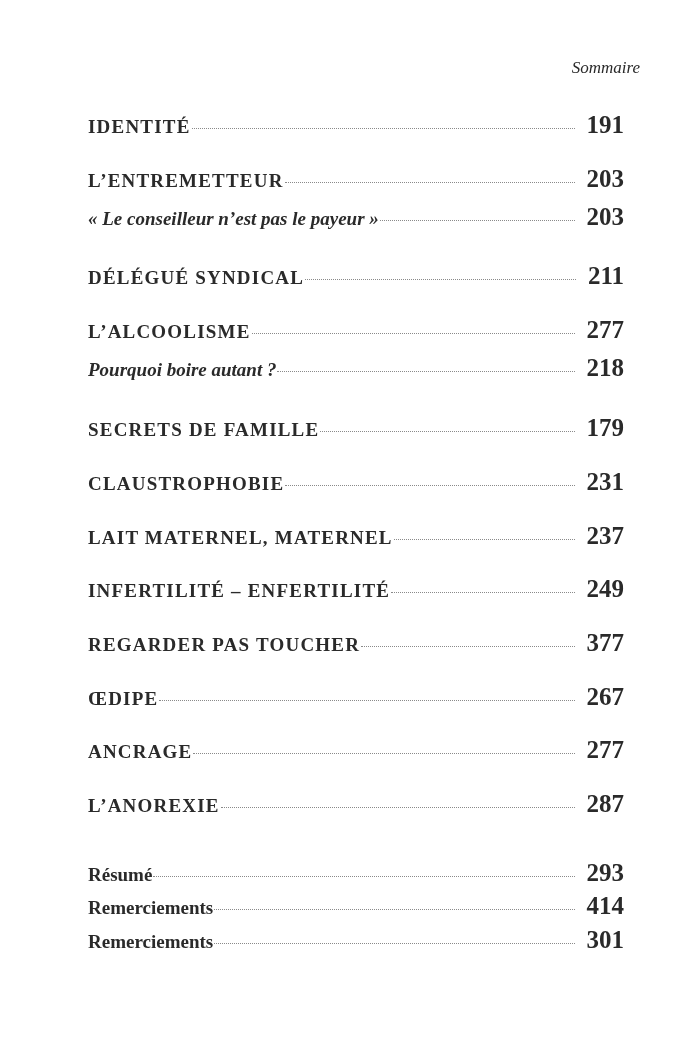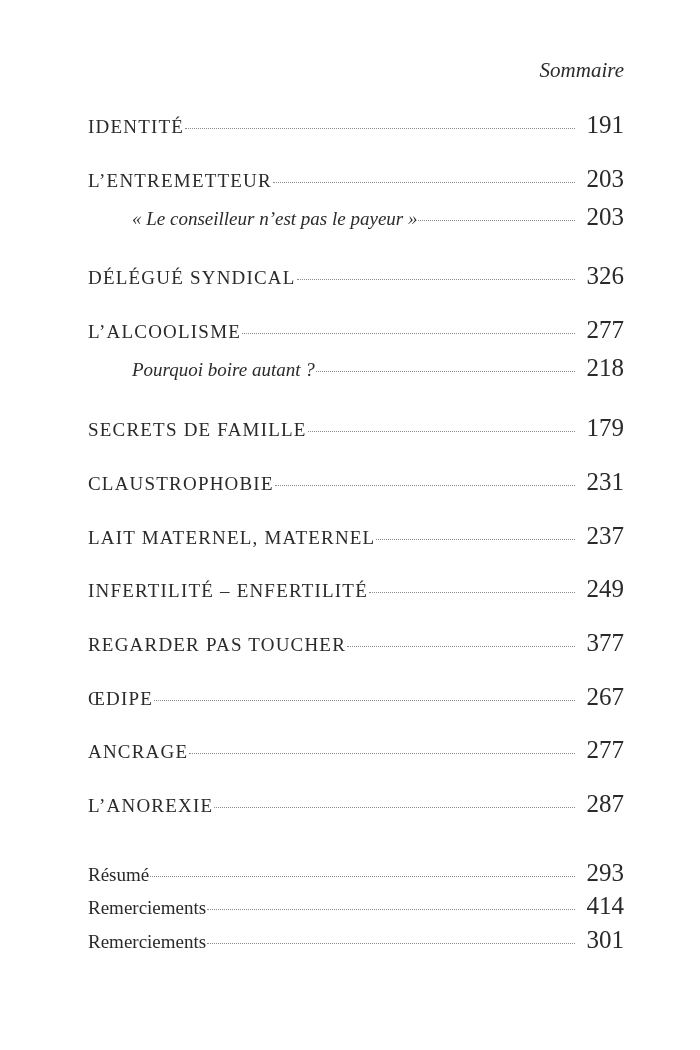--- a/index.html
+++ b/index.html
@@ -11,52 +11,52 @@
       width: 700px;
       height: 1050px;
       position: relative;
       overflow: hidden;
       font-family: "Liberation Serif", "DejaVu Serif", serif;
       color: #2a2a2a;
     }
     .running-head {
       position: absolute;
       top: 58px;
-      right: 76px;
+      right: 60px;
       font-style: italic;
-      font-size: 21px;
+      font-size: 17px;
       color: #2a2a2a;
     }
     .toc {
       position: absolute;
       left: 88px;
       width: 536px;
       top: 0;
     }
     .toc-row {
       position: absolute;
       left: 0;
       width: 536px;
       display: flex;
       align-items: baseline;
       font-size: 19px;
       line-height: 24px;
       height: 24px;
+      font-weight: bold;
     }
     .toc-title {
       white-space: nowrap;
       flex: 0 0 auto;
     }
     .toc-title.caps {
       letter-spacing: 1.2px;
       font-size: 19px;
     }
     .toc-title.italic {
       font-style: italic;
-      margin-left: 44px;
     }
     .leader {
       flex: 1 1 auto;
       margin-right: 12px;
       border-bottom: 1.5px dotted #8a8a8a;
       height: 0;
       align-self: baseline;
       position: relative;
       top: -4px;
       margin-left: 1px;
@@ -89,21 +89,21 @@
 
   <div class="toc-row" style="top:205px">
     <span class="toc-title italic">« Le conseilleur n’est pas le payeur »</span>
     <span class="leader"></span>
     <span class="toc-page">203</span>
   </div>
 
   <div class="toc-row" style="top:264px">
     <span class="toc-title caps">DÉLÉGUÉ SYNDICAL</span>
     <span class="leader"></span>
-    <span class="toc-page">326</span>
+    <span class="toc-page">211</span>
   </div>
 
   <div class="toc-row" style="top:318px">
     <span class="toc-title caps">L’ALCOOLISME</span>
     <span class="leader"></span>
     <span class="toc-page">277</span>
   </div>
 
   <div class="toc-row" style="top:356px">
     <span class="toc-title italic">Pourquoi boire autant ?</span>

